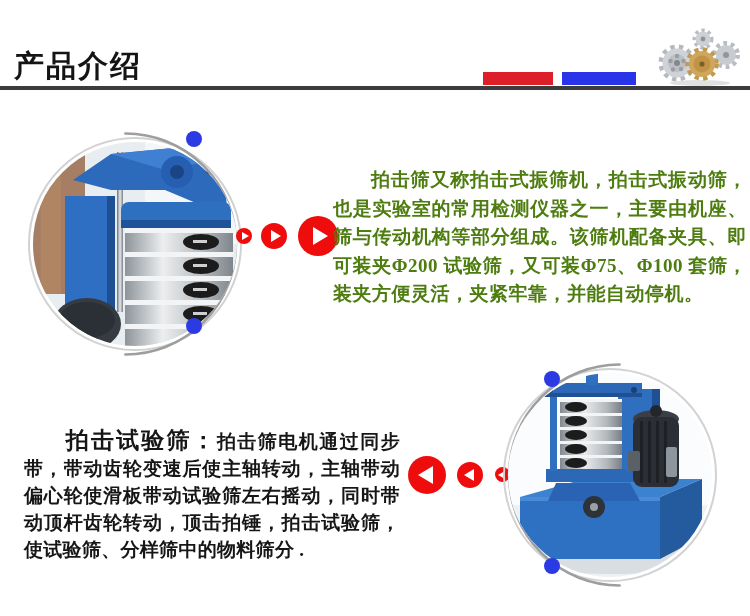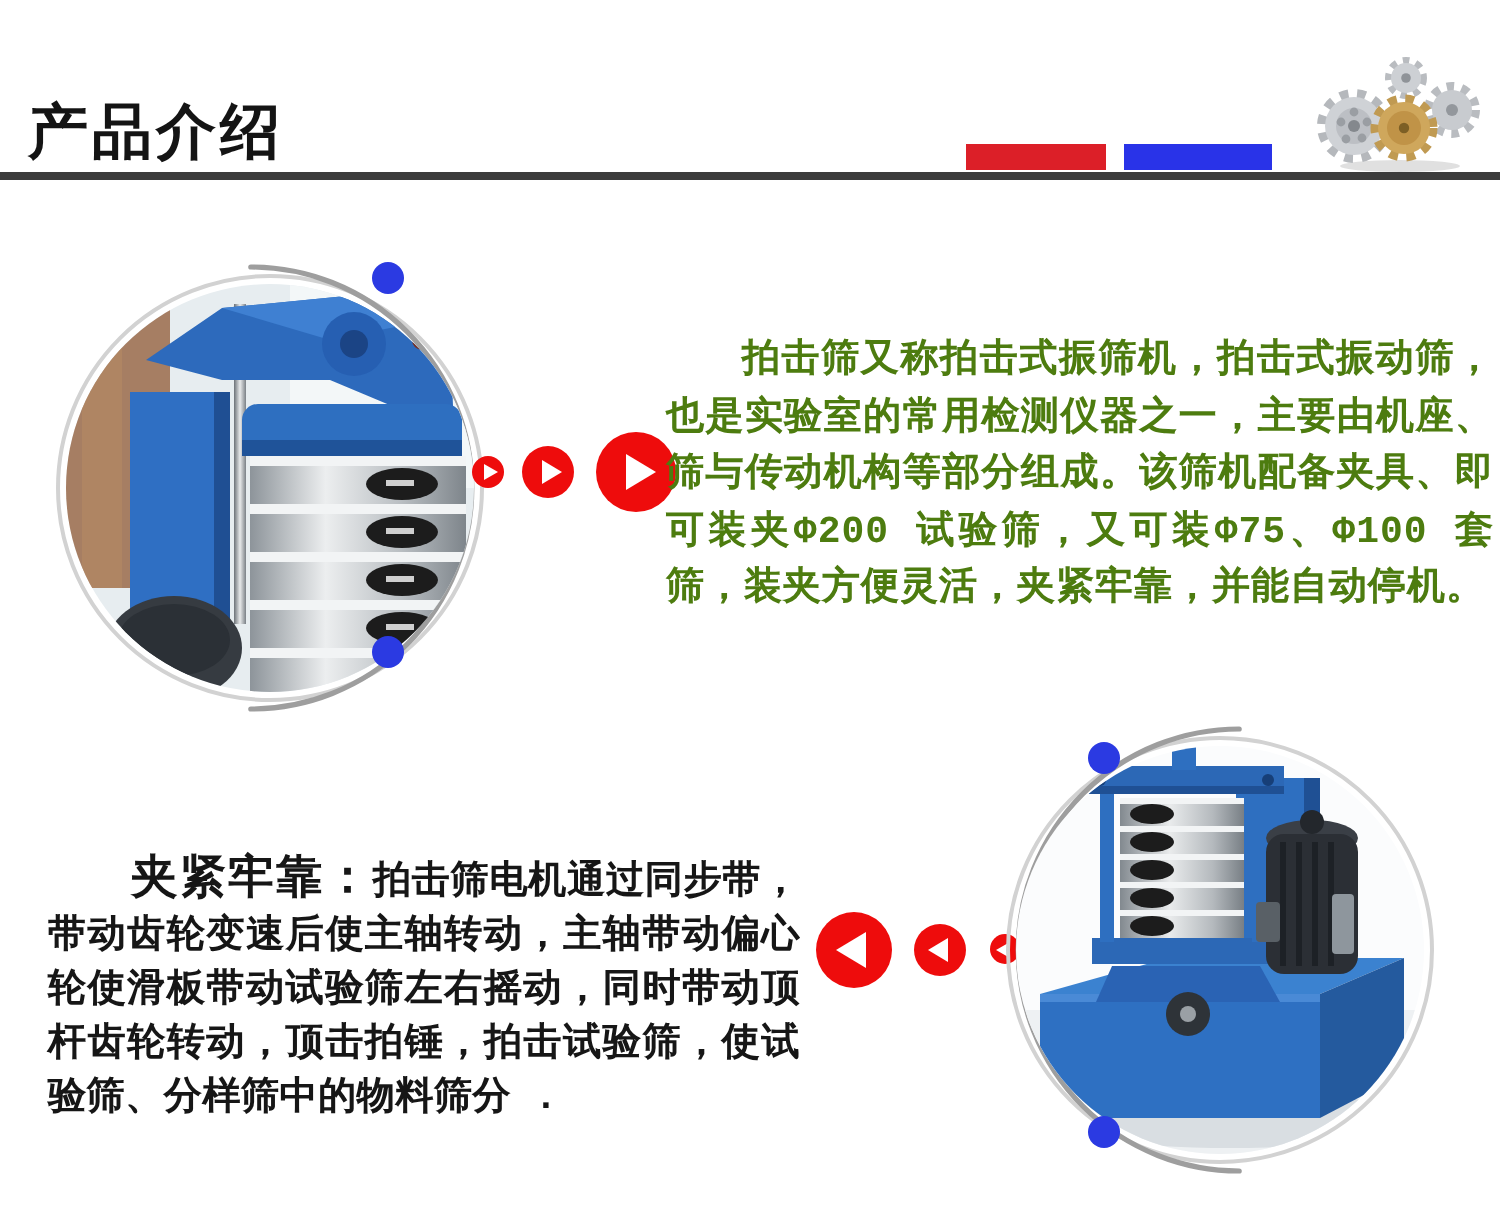--- a/index.html
+++ b/index.html
@@ -1,18 +1,18 @@
 <!DOCTYPE html>
 <html><head>
 <meta charset="utf-8">
 <style>
   html,body{margin:0;padding:0;background:#fff;}
   .page{
     position:relative;width:750px;height:616px;background:#ffffff;overflow:hidden;
-    font-family:Liberation Mono, monospace;color:#161616;
+    font-family:Liberation Serif, serif;color:#161616;
   }
   
   .page-title{
     position:absolute;left:14px;top:46px;font-size:30px;font-weight:800;
     letter-spacing:2px;color:#141414;white-space:nowrap;
   }
   .accent-bar{position:absolute;top:72px;height:13px;}
   .accent-bar.red{left:483px;width:70px;background:#dc1f28;}
   .accent-bar.blue{left:562px;width:74px;background:#2933e8;}
   .header-divider{position:absolute;left:0;top:86px;width:750px;height:4px;background:#3c3c3c;}
@@ -177,21 +177,21 @@
     </div>
   <div class="arrow-btn ar-m">
       <span class="tri right"></span>
     </div>
   <div class="arrow-btn ar-l">
       <span class="tri right"></span>
     </div>
 
   <p class="intro-par">拍击筛又称拍击式振筛机，拍击式振动筛，也是实验室的常用检测仪器之一，主要由机座、筛与传动机构等部分组成。该筛机配备夹具、即可装夹Φ200 试验筛，又可装Φ75、Φ100 套筛，装夹方便灵活，夹紧牢靠，并能自动停机。</p>
 
-  <p class="principle-par"><span class="heading">夹紧牢靠：</span><span>拍击筛电机通过同步带，带动齿轮变速后使主轴转动，主轴带动偏心轮使滑板带动试验筛左右摇动，同时带动顶杆齿轮转动，顶击拍锤，拍击试验筛，使试验筛、分样筛中的物料筛分 .</span></p>
+  <p class="principle-par"><span class="heading">拍击试验筛：</span><span>拍击筛电机通过同步带，带动齿轮变速后使主轴转动，主轴带动偏心轮使滑板带动试验筛左右摇动，同时带动顶杆齿轮转动，顶击拍锤，拍击试验筛，使试验筛、分样筛中的物料筛分 .</span></p>
 
   <div class="arrow-btn al-l">
       <span class="tri left"></span>
     </div>
   <div class="arrow-btn al-m">
       <span class="tri left"></span>
     </div>
   <div class="arrow-btn al-s">
       <span class="tri left"></span>
     </div>

